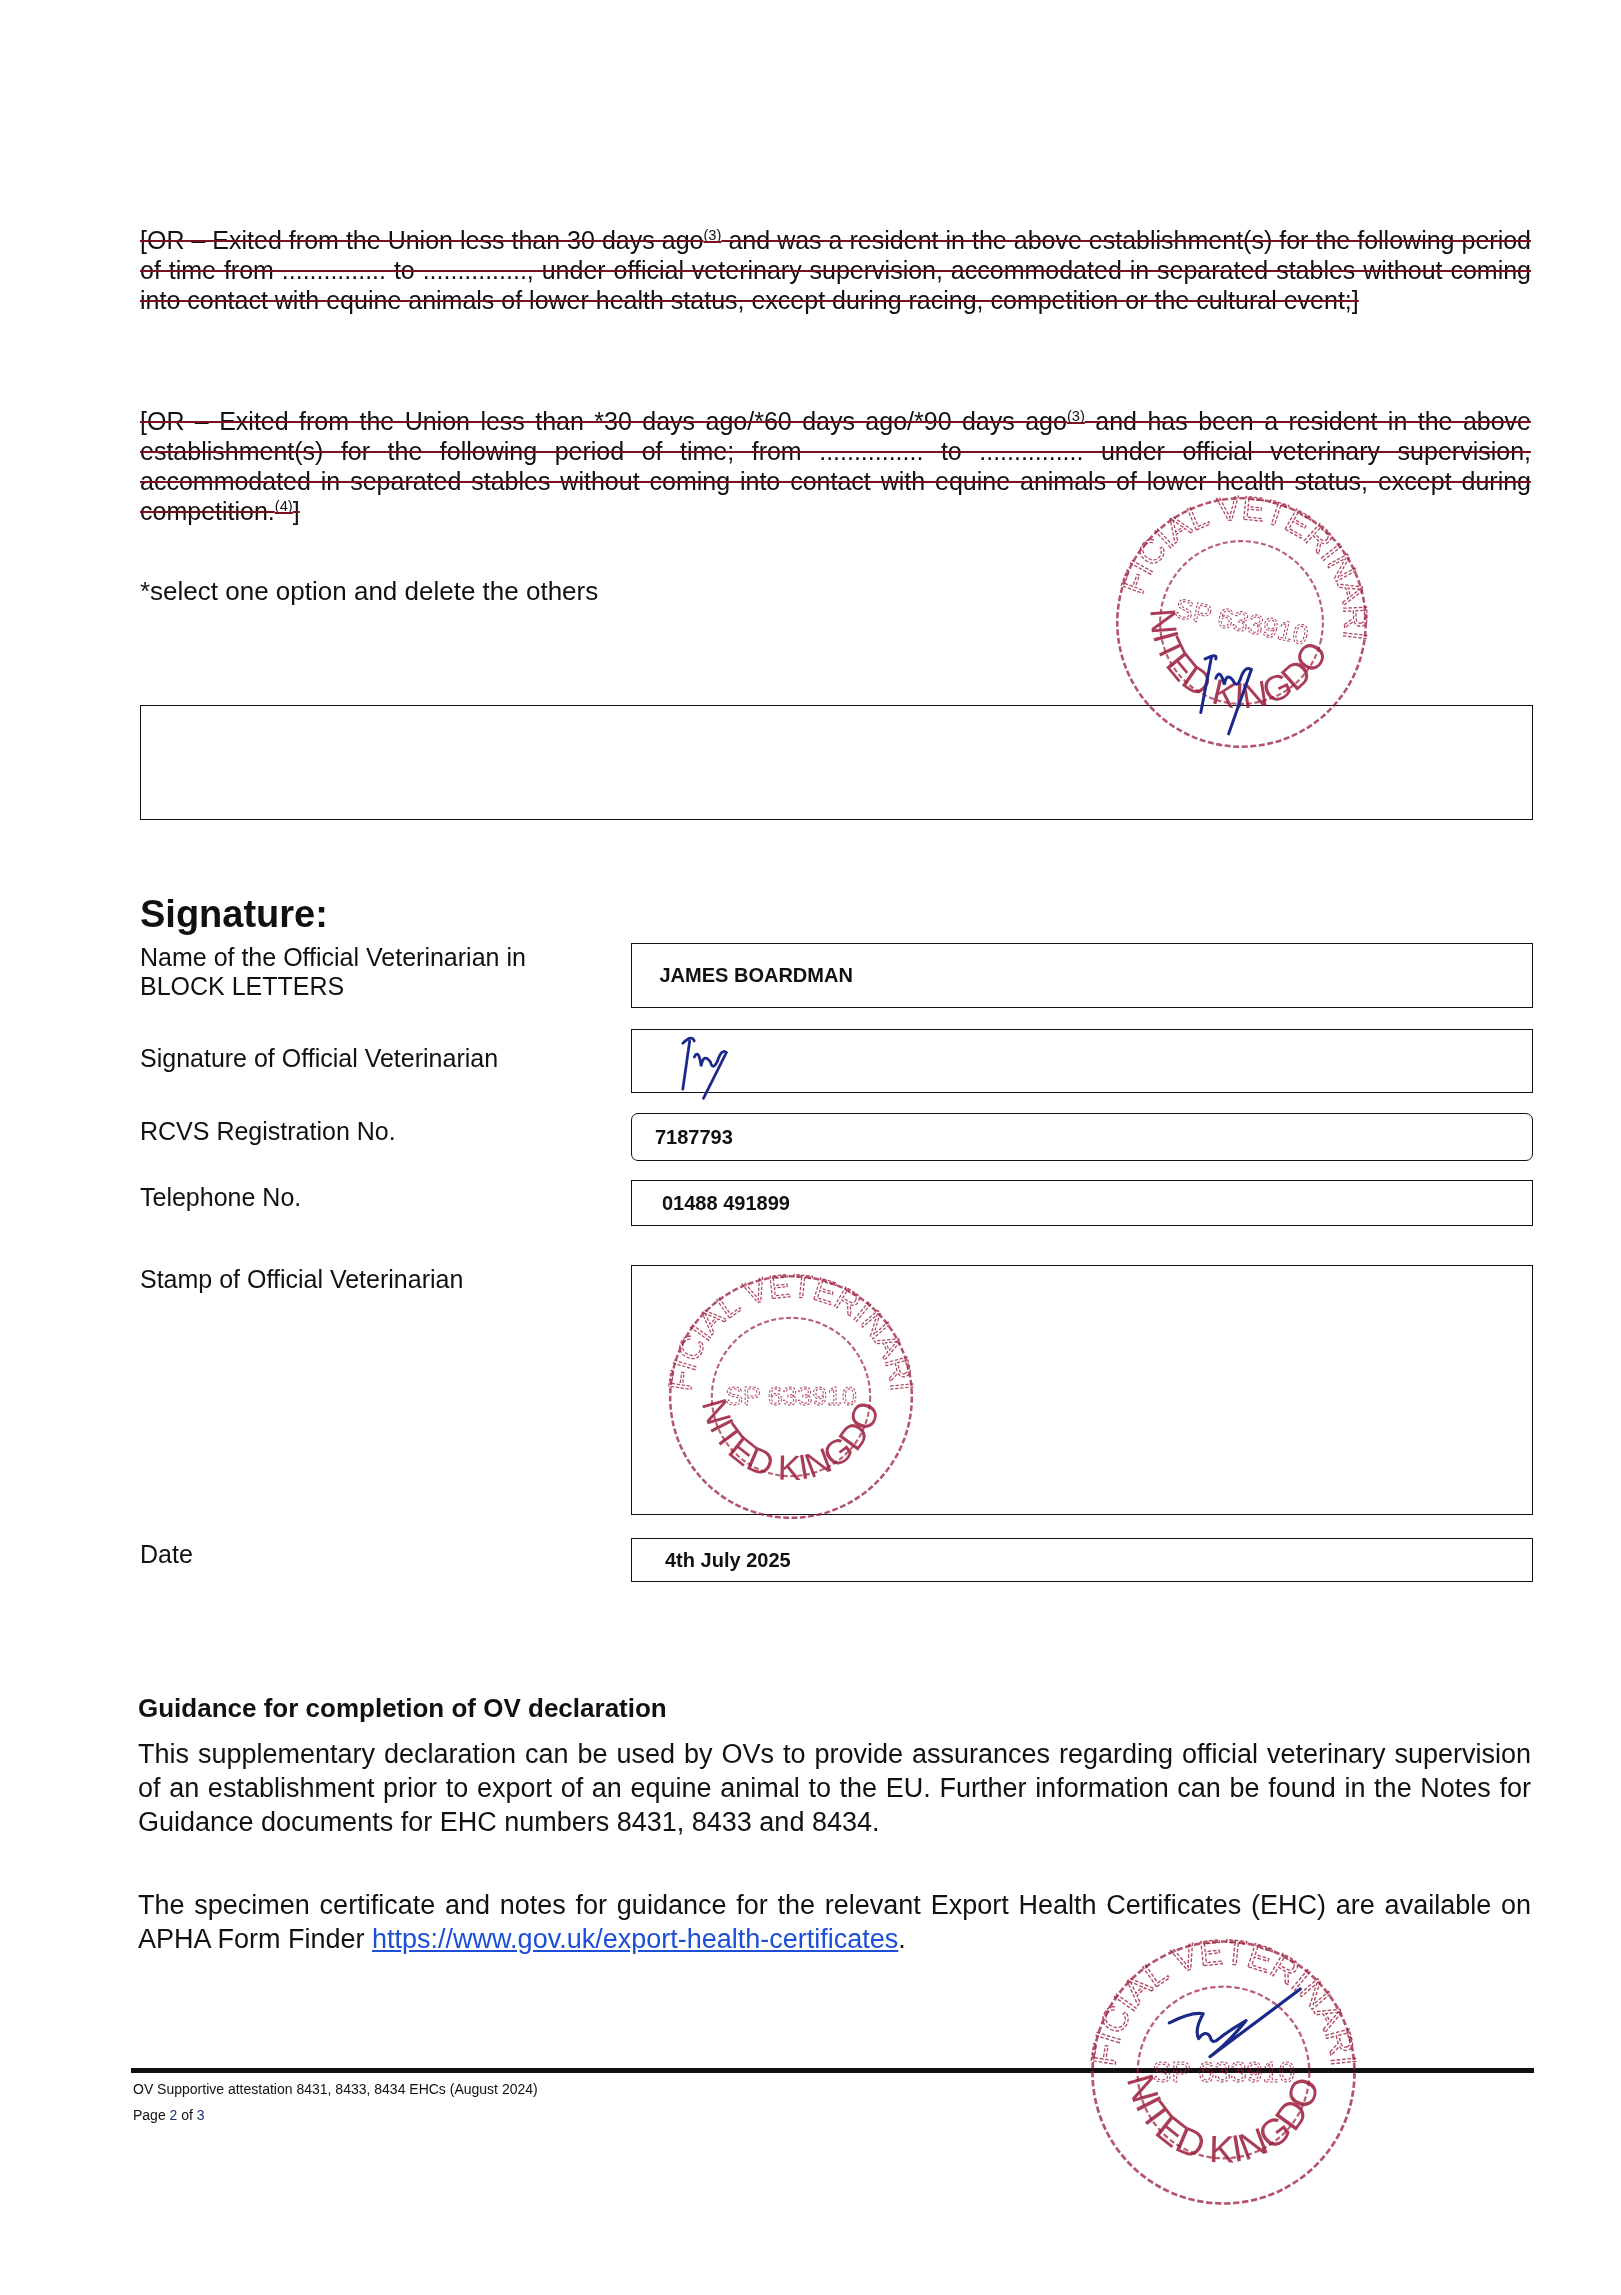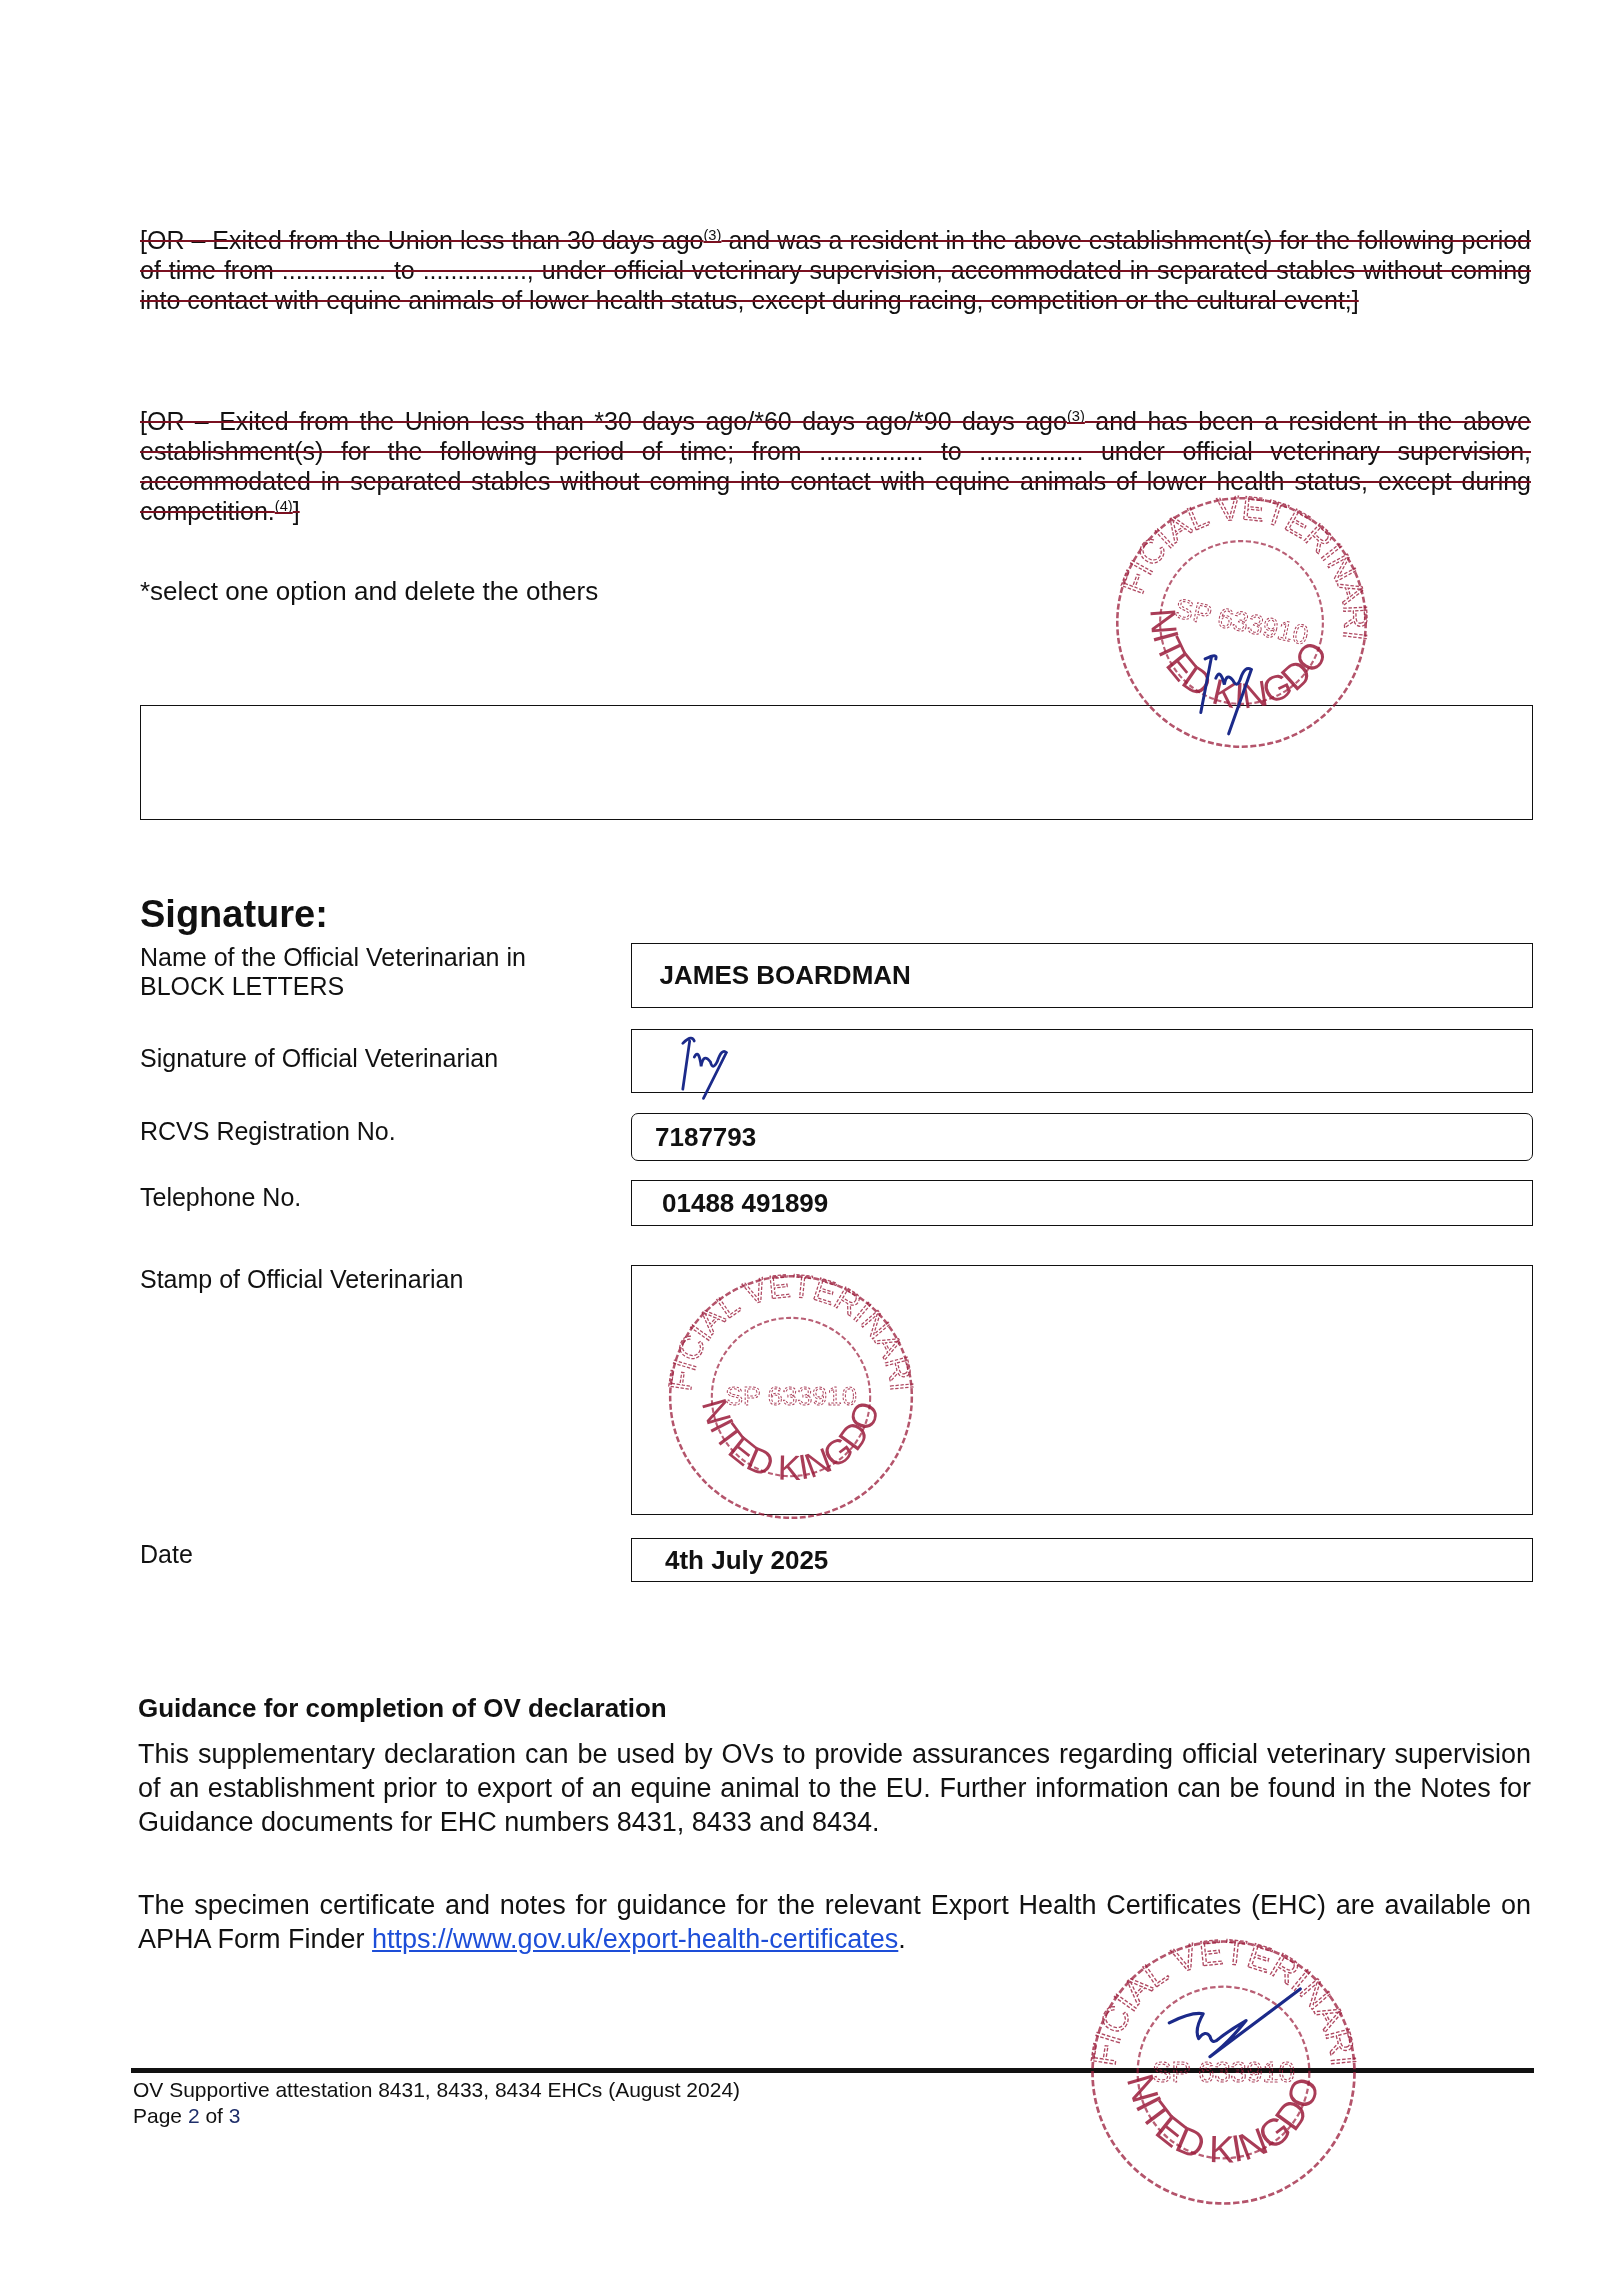--- a/index.html
+++ b/index.html
@@ -8,26 +8,26 @@
   .abs { position: absolute; }
   .para { font-size: 25px; line-height: 30px; text-align: justify; text-align-last: left; }
   .struck { text-decoration: line-through; text-decoration-color: #7a1020; text-decoration-thickness: 2.3px; }
   .struck sup { font-size: 14.7px; line-height: 0; }
   .note { font-size: 26px; }
   .h-attest { font-size: 29px; font-weight: bold; margin-top: 46px; }
   .box { border: 1.8px solid #111; box-sizing: border-box; background: #fff; }
   .h-sig { font-size: 38px; font-weight: bold; }
   .lbl { font-size: 25px; line-height: 29px; }
   .field { border: 1.8px solid #111; box-sizing: border-box; display: flex; align-items: center;
-           padding-left: 27.5px; font-size: 26px; font-weight: bold; }
+           padding-left: 27.5px; font-size: 20px; font-weight: bold; }
   .h-guid { font-size: 26px; font-weight: bold; }
   .gpara { font-size: 27px; line-height: 34px; text-align: justify; text-align-last: left; }
   .link { color: #1d4ed8; text-decoration: underline; }
   .rule { height: 4.6px; background: #111; }
-  .footer { font-size: 21px; line-height: 25px; text-align: right; }
+  .footer { font-size: 14px; line-height: 25px; text-align: right; }
   .stamp { pointer-events: none; }
 </style>
 </head>
 <body>
 
 <div class="abs para struck" style="left:140px; top:225px; width:1391px;">
   <span>[OR – Exited from the Union less than 30 days ago</span><sup>(3)</sup><span> and was a resident in the above establishment(s) for the following period of time from ............... to ..............., under official veterinary supervision, accommodated in separated stables without coming into contact with equine animals of lower health status, except during racing, competition or the cultural event;]</span>
 </div>
 
 <div class="abs para struck" style="left:140px; top:406px; width:1391px;">

